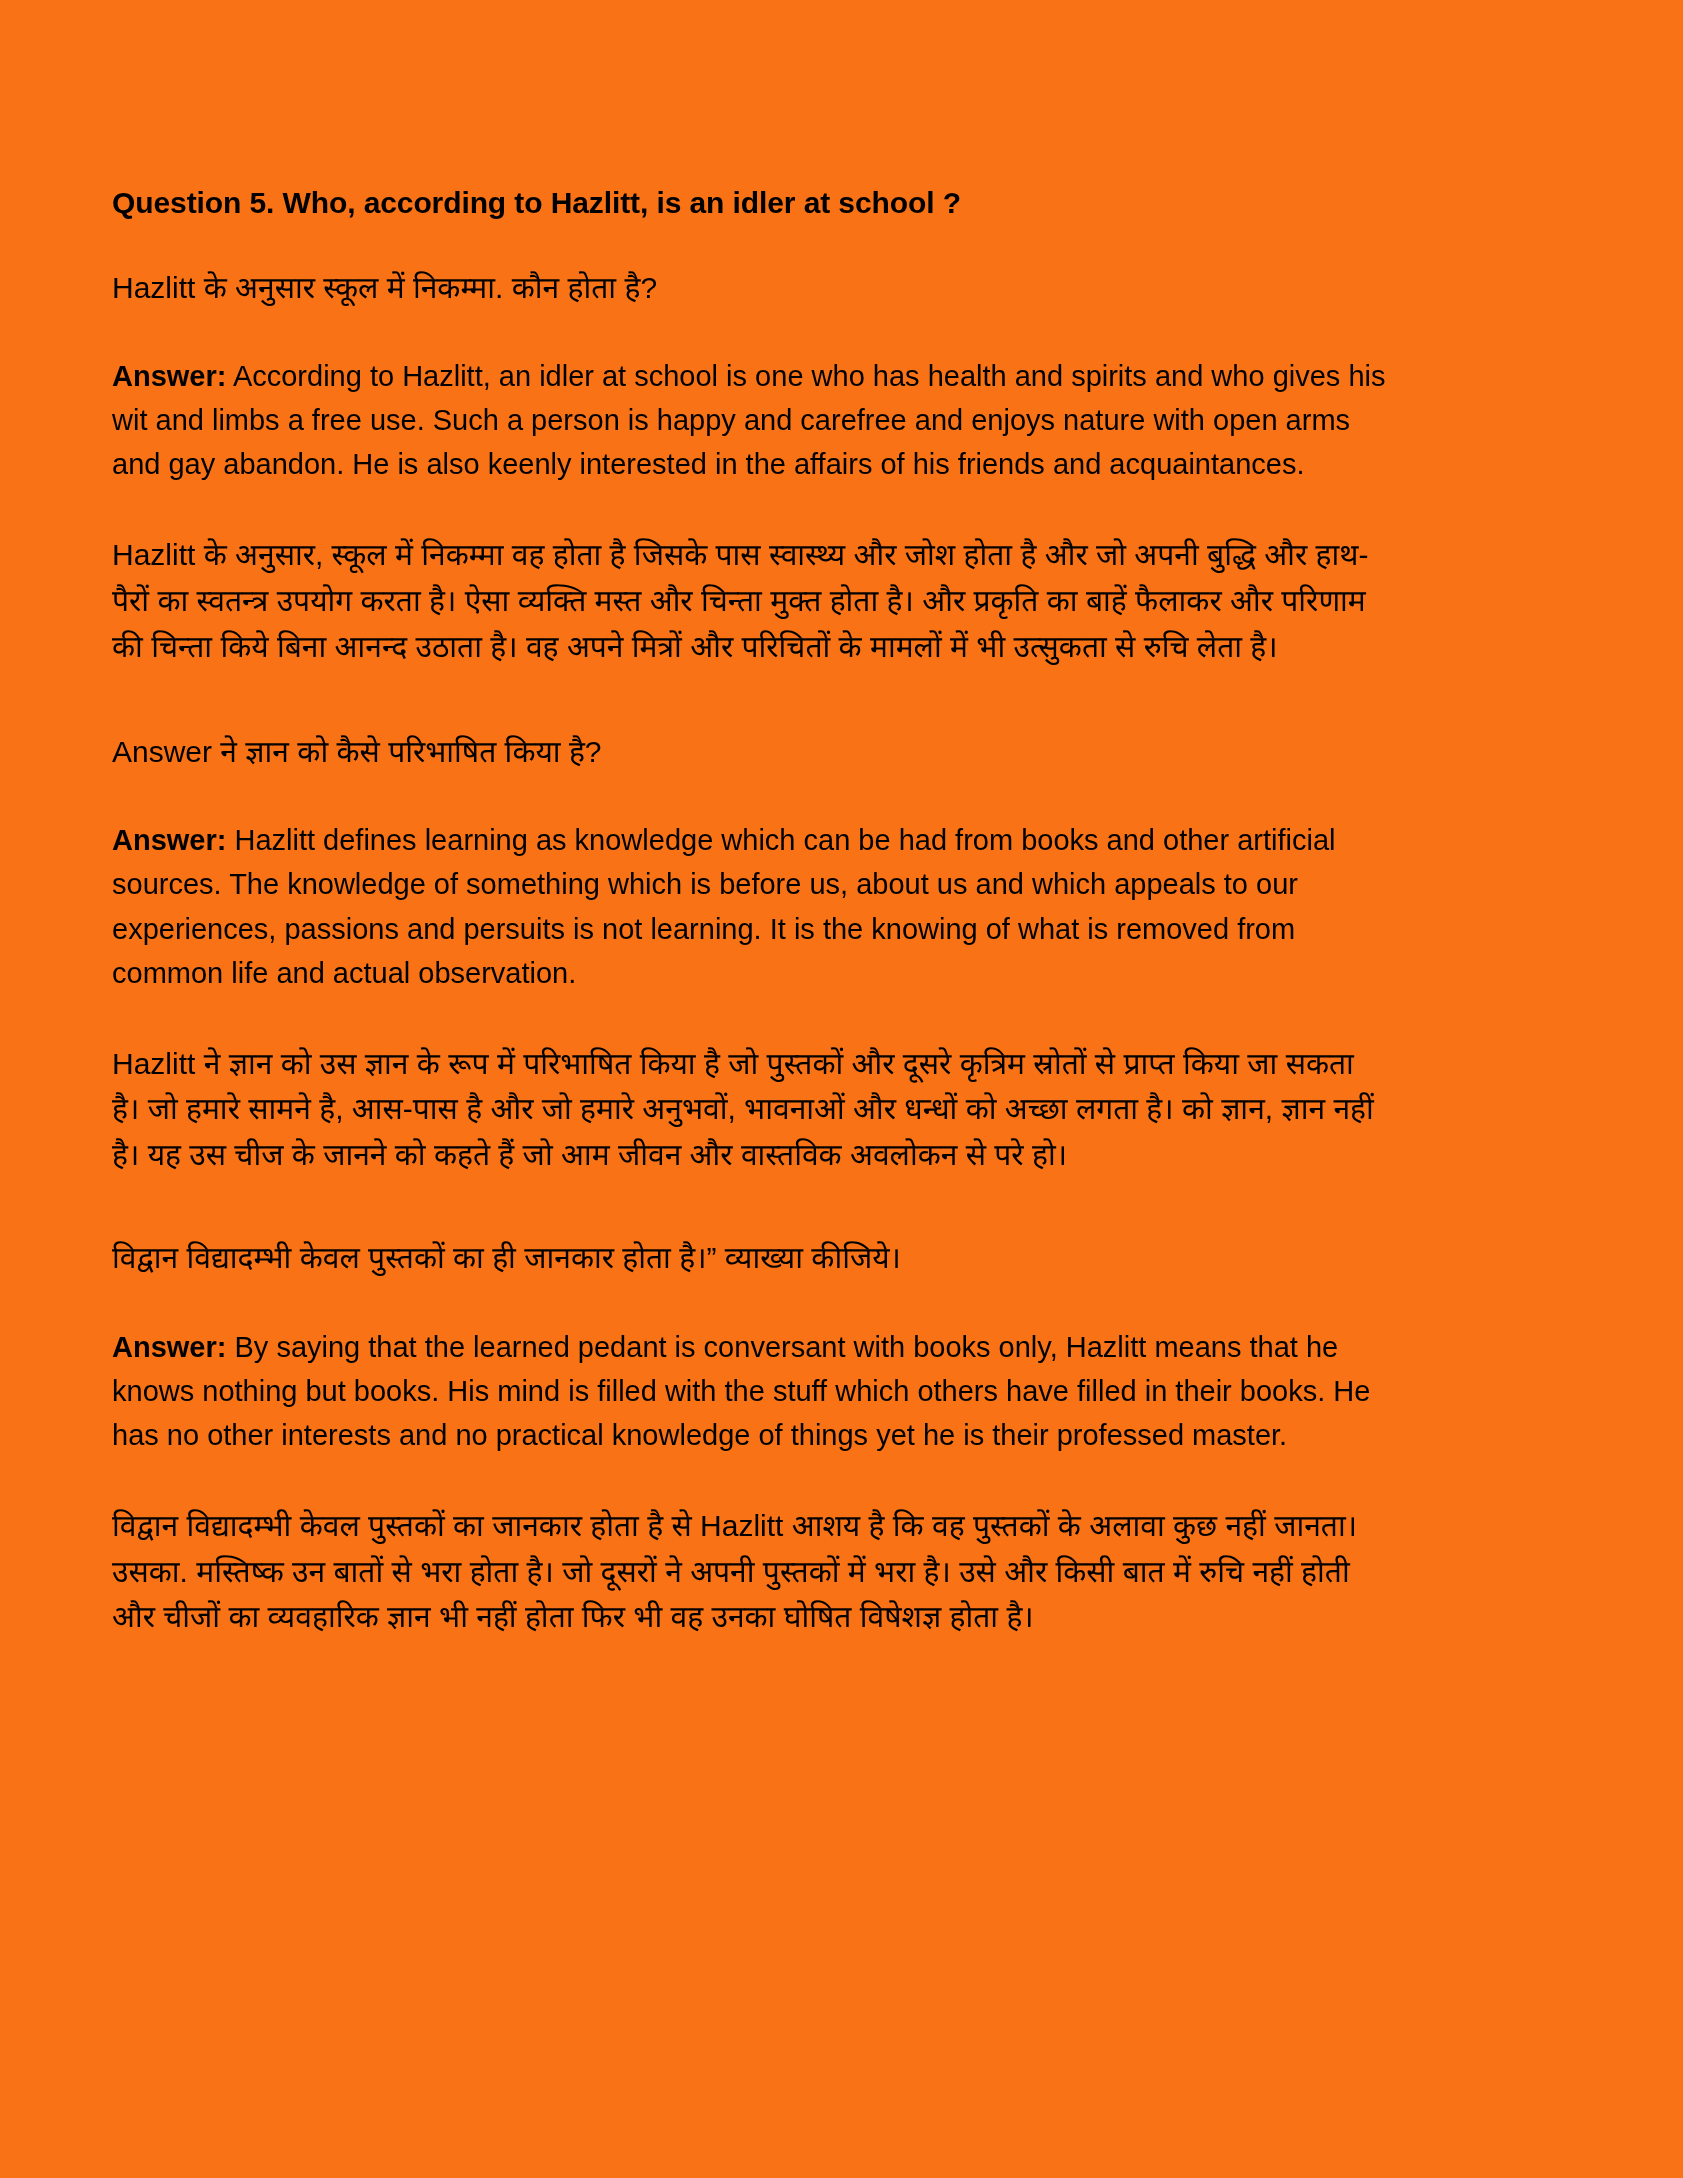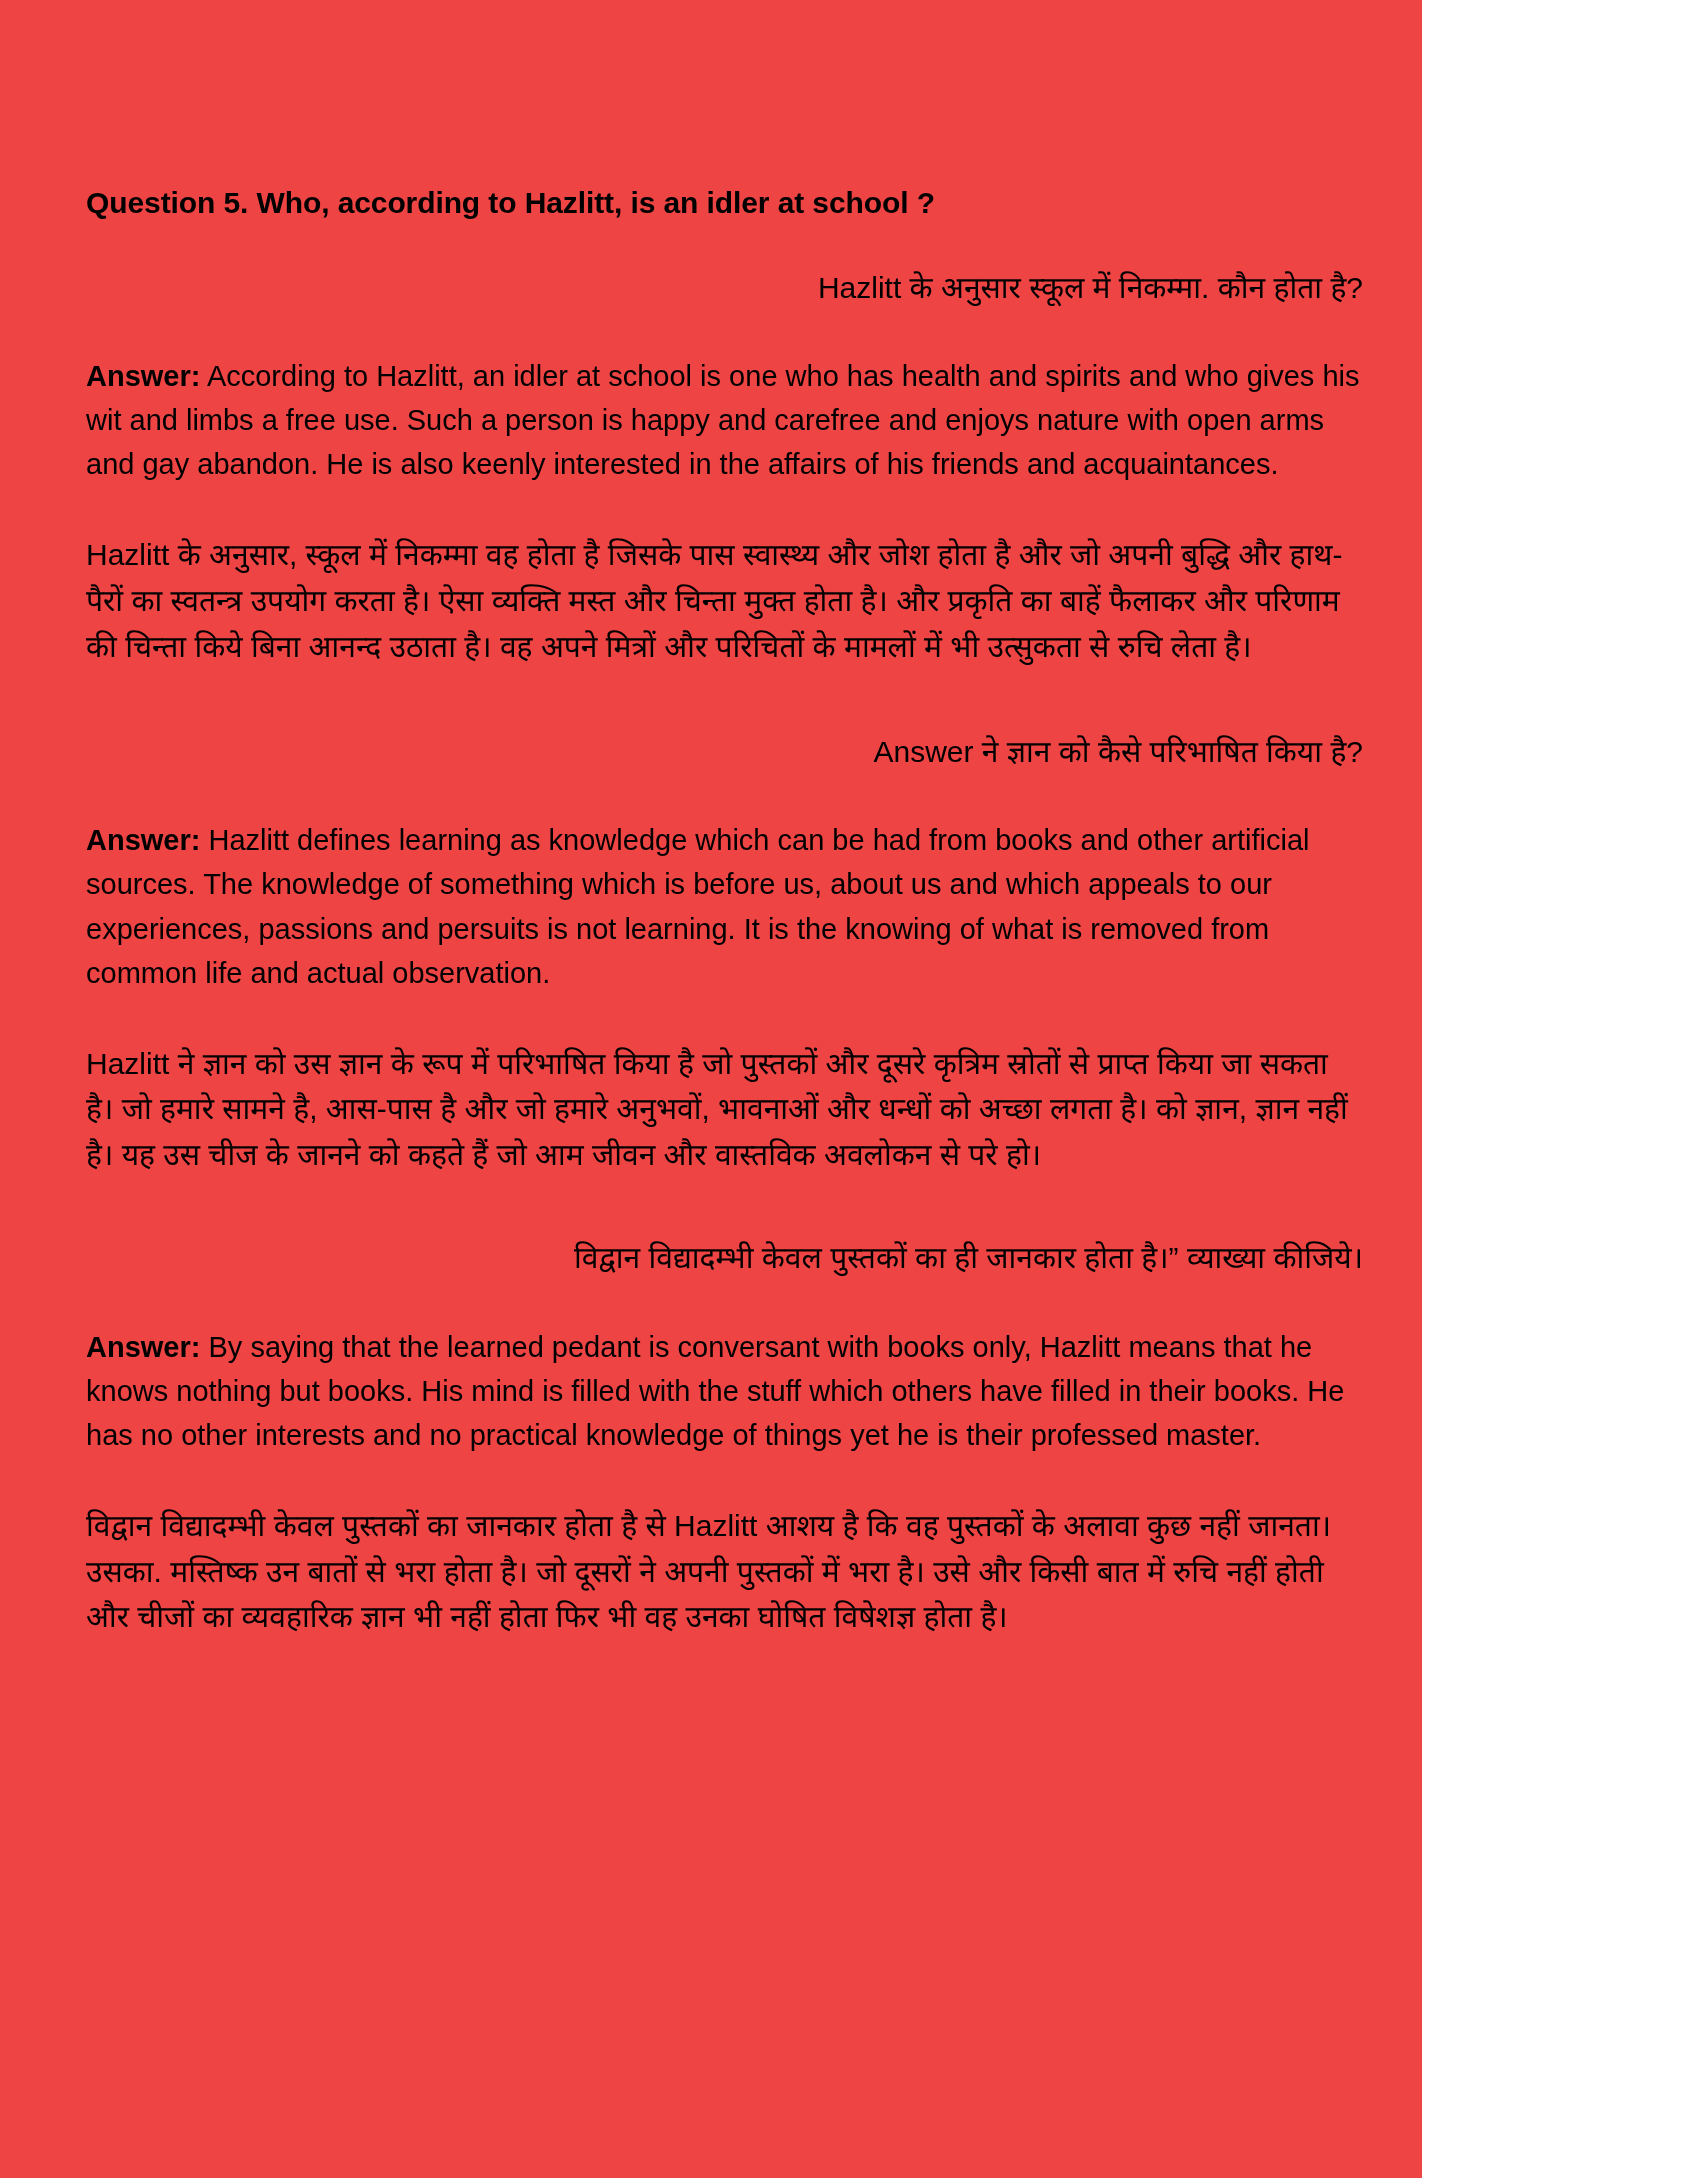--- a/index.html
+++ b/index.html
@@ -9,43 +9,42 @@
   }
   body {
     width: 1683px;
     height: 2178px;
     font-family: "Liberation Sans", "DejaVu Sans", sans-serif;
     color: #000000;
     -webkit-font-smoothing: antialiased;
   }
   .page {
     position: relative;
-    width: 1422px;
+    width: 1683px;
     height: 2178px;
-    background: #ef4444;
+    background: #f97316;
     box-sizing: border-box;
-    padding: 183px 208px 0 86px;
+    padding: 183px 208px 0 112px;
   }
   .content {
     width: 1277px;
   }
   .q-heading {
     font-weight: bold;
     font-size: 30px;
     line-height: 1.3;
     letter-spacing: -0.1px;
     margin: 0 0 46px 0;
     color: #000;
   }
   .hindi-q {
     font-size: 30px;
     line-height: 1.34;
     margin: 0 0 46px 0;
     color: #000;
-    text-align: right;
   }
   .answer-para {
     font-size: 29px;
     line-height: 1.52;
     margin: 0 0 46px 0;
     text-align: left;
     color: #000;
   }
   .answer-para .lead {
     font-weight: bold;

